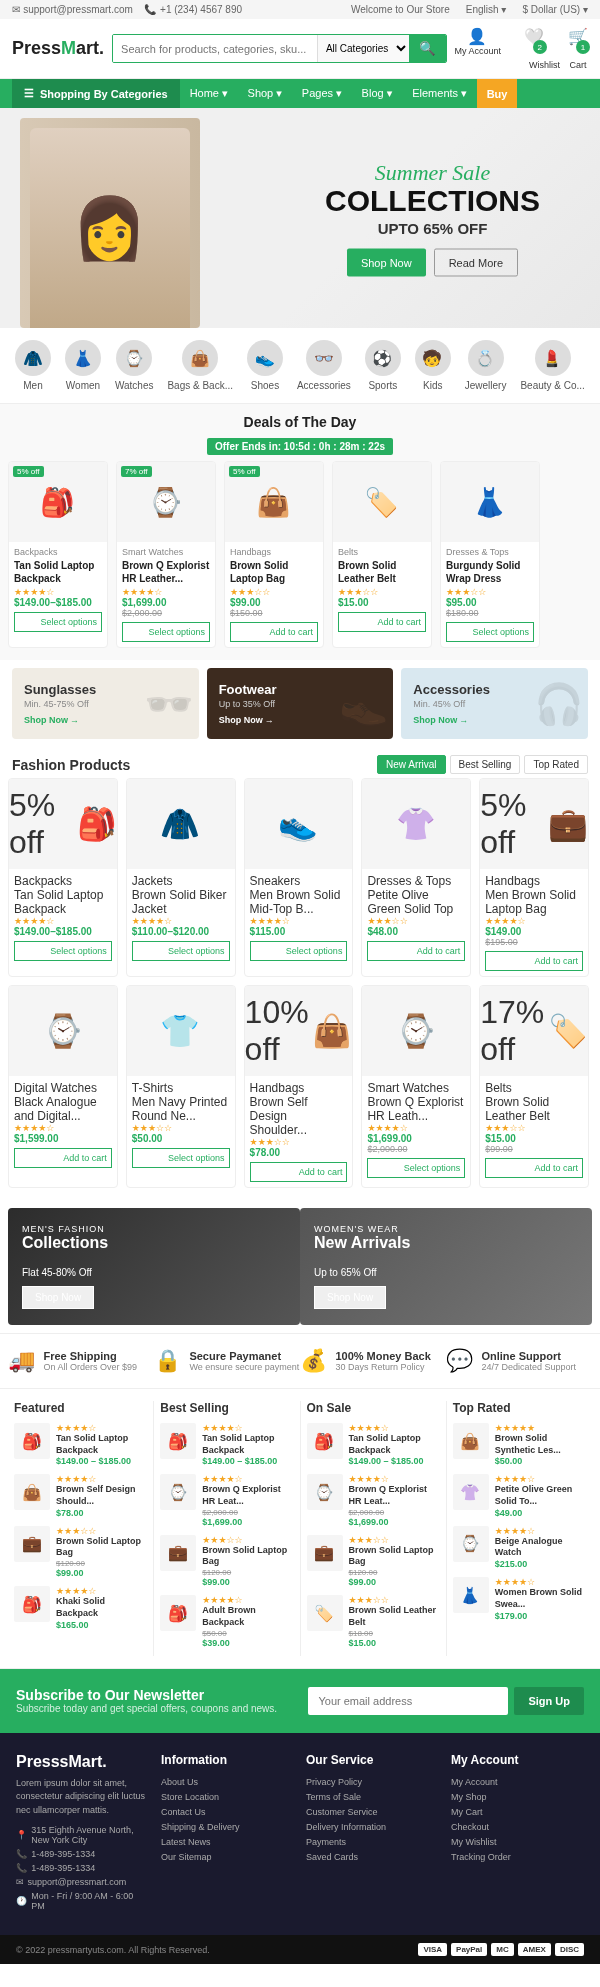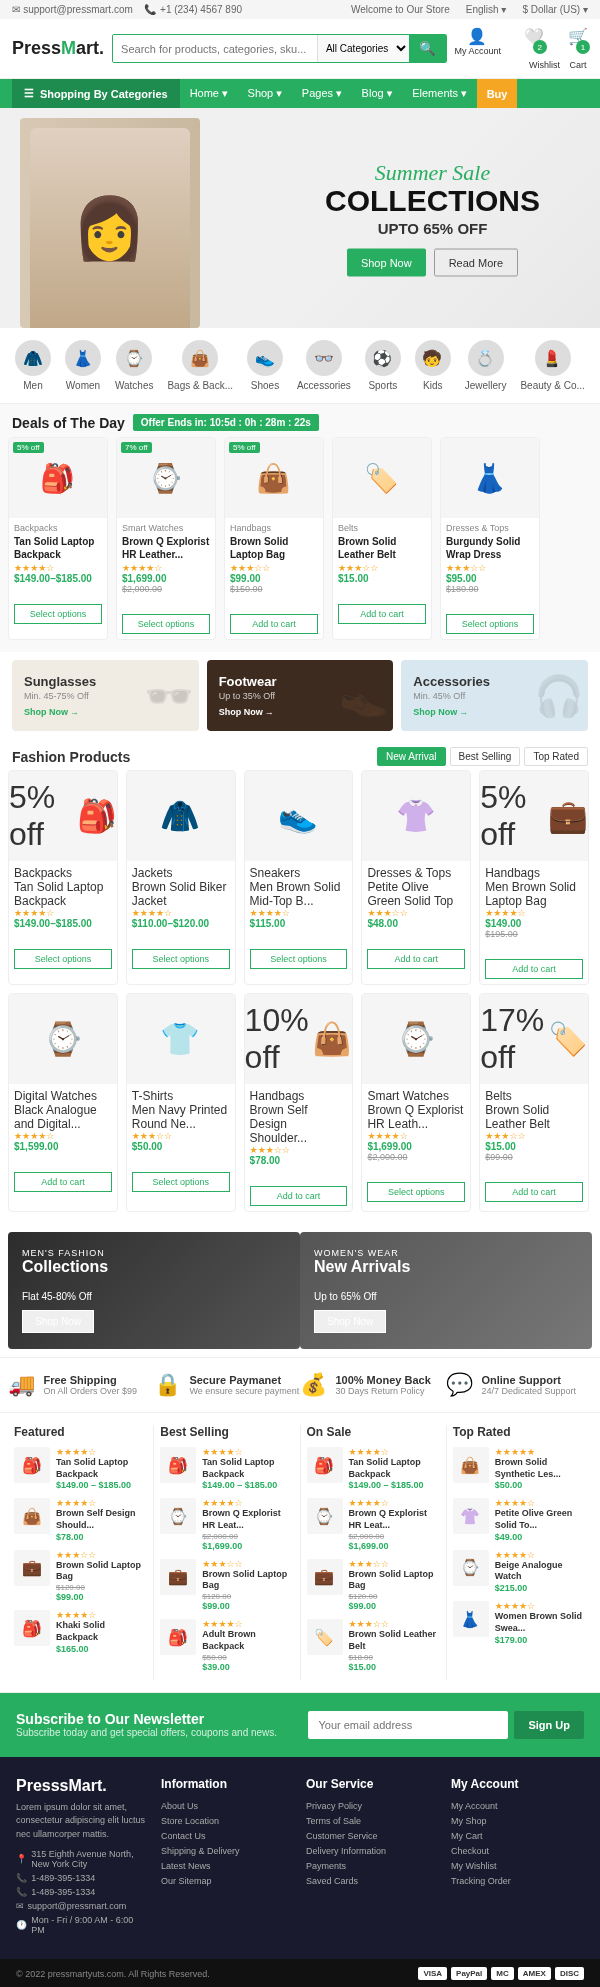--- a/index.html
+++ b/index.html
@@ -38,35 +38,35 @@
     .btn-green { background: #27ae60; color: #fff; border: none; }
     .btn-outline { background: transparent; color: #333; border: 1px solid #999; }
     .hero-figure { position: absolute; left: 20px; bottom: 0; height: 210px; width: 180px; background: linear-gradient(to right, #d8c9b5, #c9b8a0); border-radius: 4px; display: flex; align-items: flex-end; justify-content: center; overflow: hidden; }
 
     
     .categories-row { padding: 12px 8px; display: flex; justify-content: space-around; align-items: center; border-bottom: 1px solid #eee; }
     .cat-item { display: flex; flex-direction: column; align-items: center; gap: 4px; cursor: pointer; font-size: 10px; color: #555; }
     .cat-img { width: 36px; height: 36px; border-radius: 50%; object-fit: cover; background: #ddd; display: flex; align-items: center; justify-content: center; font-size: 16px; }
 
     
-    .section-title { padding: 10px 12px 6px; font-size: 14px; font-weight: 700; color: #222; display: flex; align-items: center; gap: 8px; }
+    .section-title { padding: 10px 12px 6px; font-size: 14px; font-weight: 700; color: #222; display: flex; align-items: center; gap: 8px; flex-direction: column; }
     .timer-badge { background: #27ae60; color: #fff; padding: 3px 8px; font-size: 10px; border-radius: 2px; }
 
     
     .products-grid { display: flex; gap: 8px; padding: 0 8px 12px; overflow-x: auto; }
     .product-card { flex: 0 0 100px; border: 1px solid #eee; border-radius: 4px; overflow: hidden; background: #fff; }
     .product-card .prod-img { width: 100%; height: 80px; background: #f5f5f5; display: flex; align-items: center; justify-content: center; font-size: 28px; position: relative; }
     .product-card .badge-off { position: absolute; top: 4px; left: 4px; background: #27ae60; color: #fff; font-size: 8px; padding: 1px 4px; border-radius: 2px; }
     .product-card .prod-info { padding: 5px 5px; }
     .product-card .prod-cat { font-size: 9px; color: #888; }
     .product-card .prod-name { font-size: 10px; font-weight: 600; color: #222; margin: 2px 0; line-height: 1.3; }
     .stars { color: #f5a623; font-size: 9px; }
     .prod-price { font-size: 10px; font-weight: 700; color: #27ae60; }
     .prod-old-price { font-size: 9px; color: #999; text-decoration: line-through; }
-    .prod-btn { display: block; width: 100%; padding: 4px; background: transparent; border: 1px solid #27ae60; color: #27ae60; font-size: 9px; cursor: pointer; text-align: center; margin-top: 20px; }
+    .prod-btn { display: block; width: 100%; padding: 4px; background: transparent; border: 1px solid #27ae60; color: #27ae60; font-size: 9px; cursor: pointer; text-align: right; margin-top: 4px; }
 
     
     .banner-trio { display: flex; gap: 8px; padding: 8px 12px; }
     .banner-card { flex: 1; border-radius: 4px; padding: 14px 12px; position: relative; overflow: hidden; }
     .banner-card.sunglasses { background: #f0ece4; }
     .banner-card.footwear { background: #3d2b1f; color: #fff; }
     .banner-card.accessories { background: #d9e8f0; }
     .banner-card .banner-title { font-size: 13px; font-weight: 700; margin-bottom: 2px; }
     .banner-card .banner-sub { font-size: 9px; color: #888; }
     .banner-card.footwear .banner-sub { color: #ccc; }

